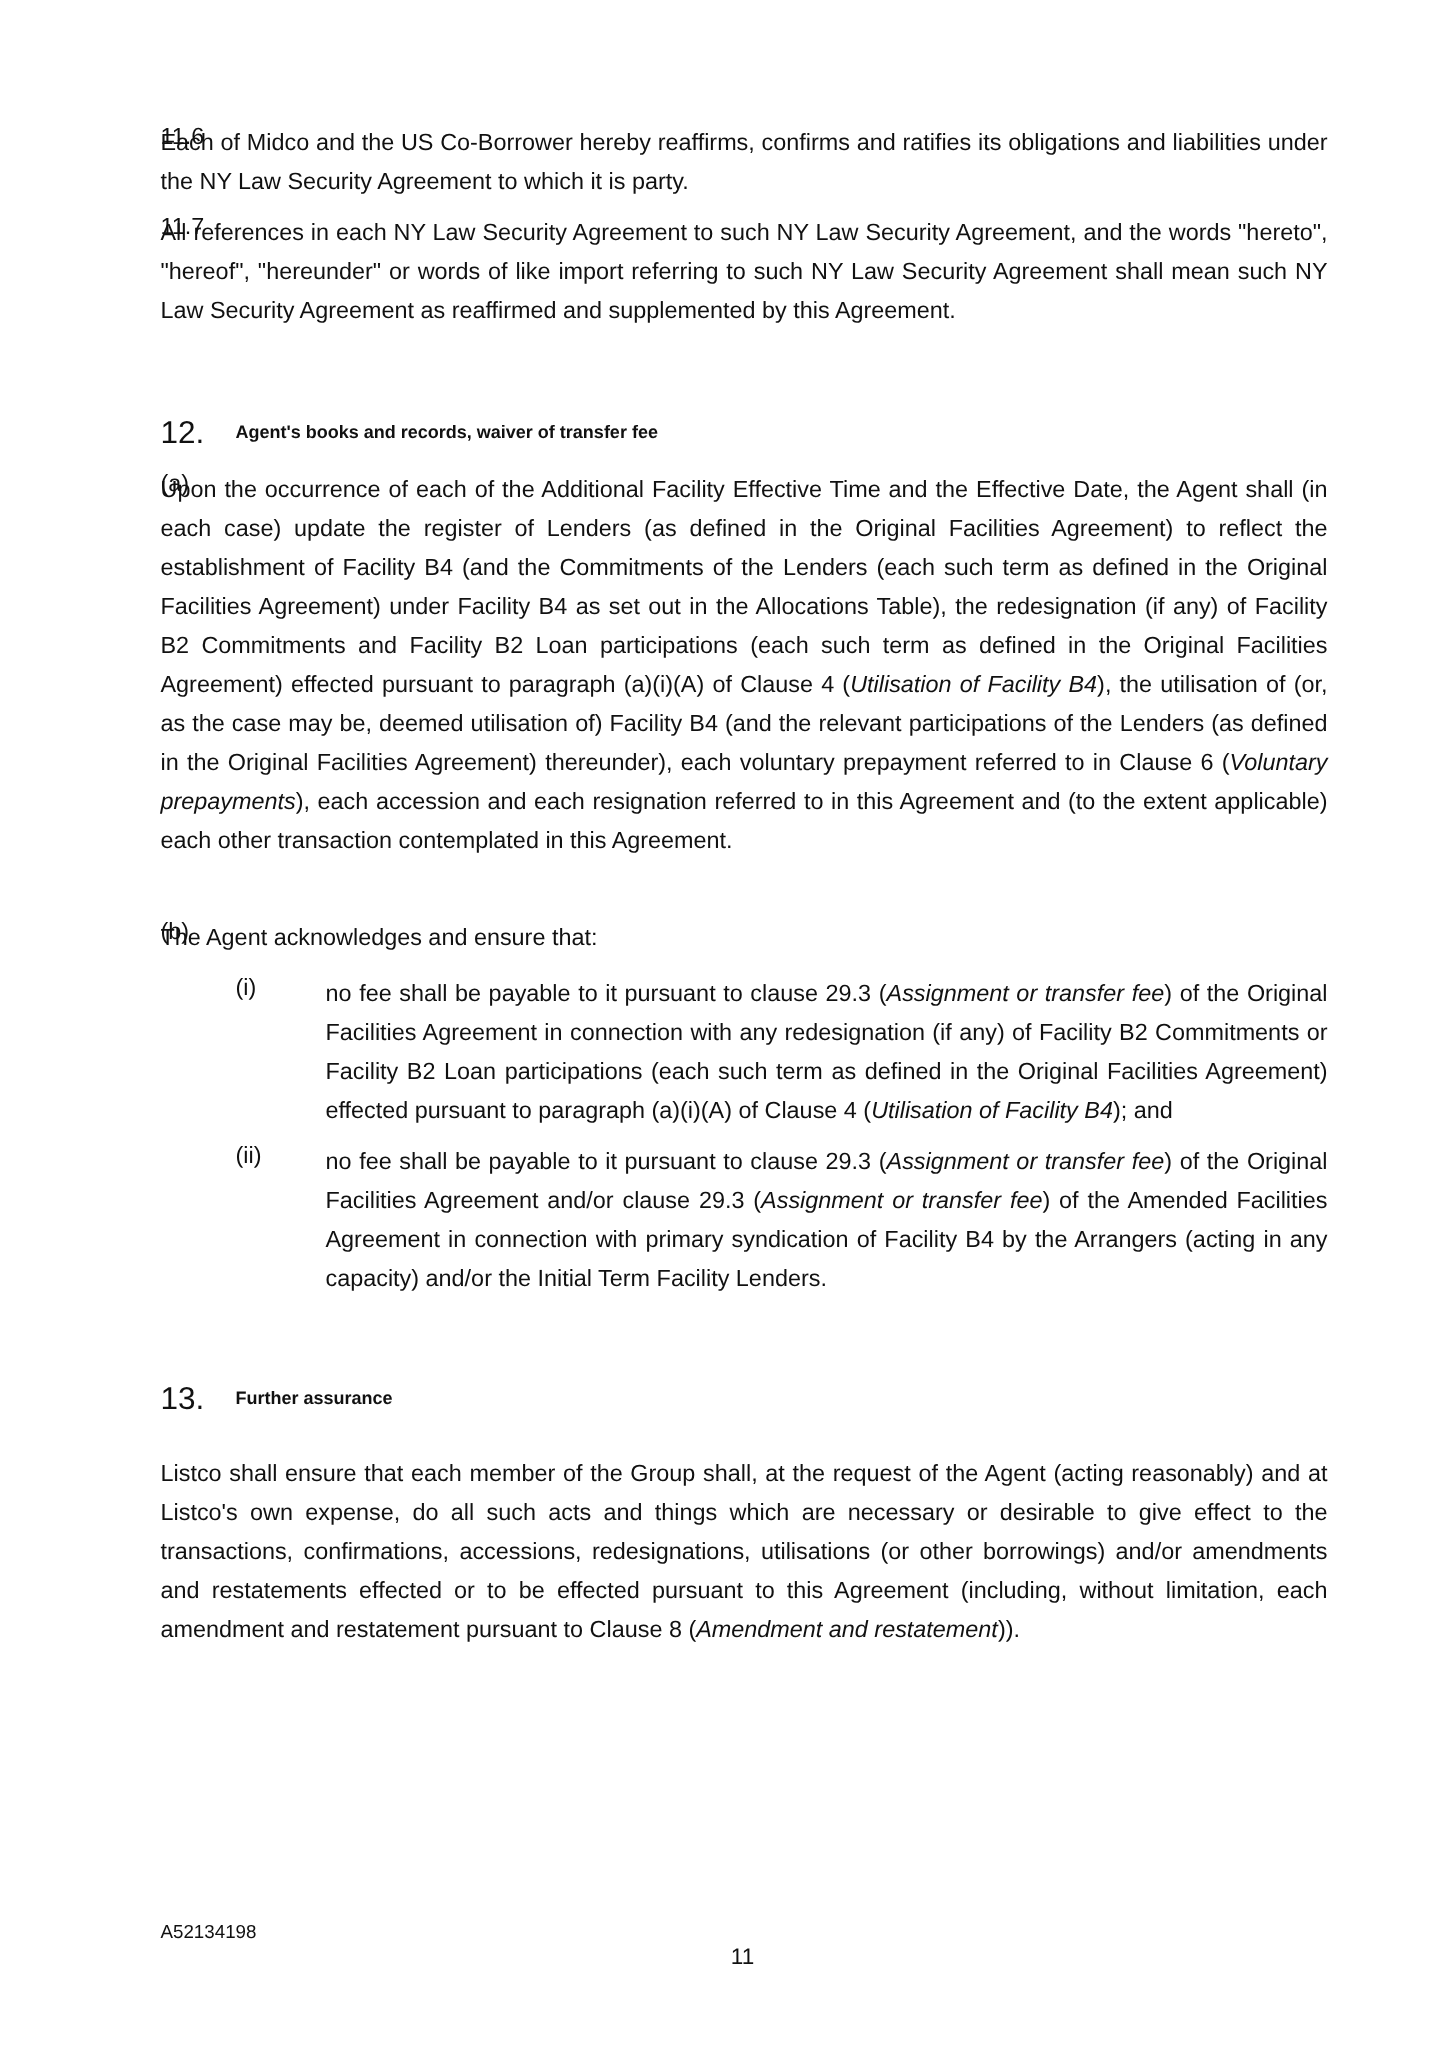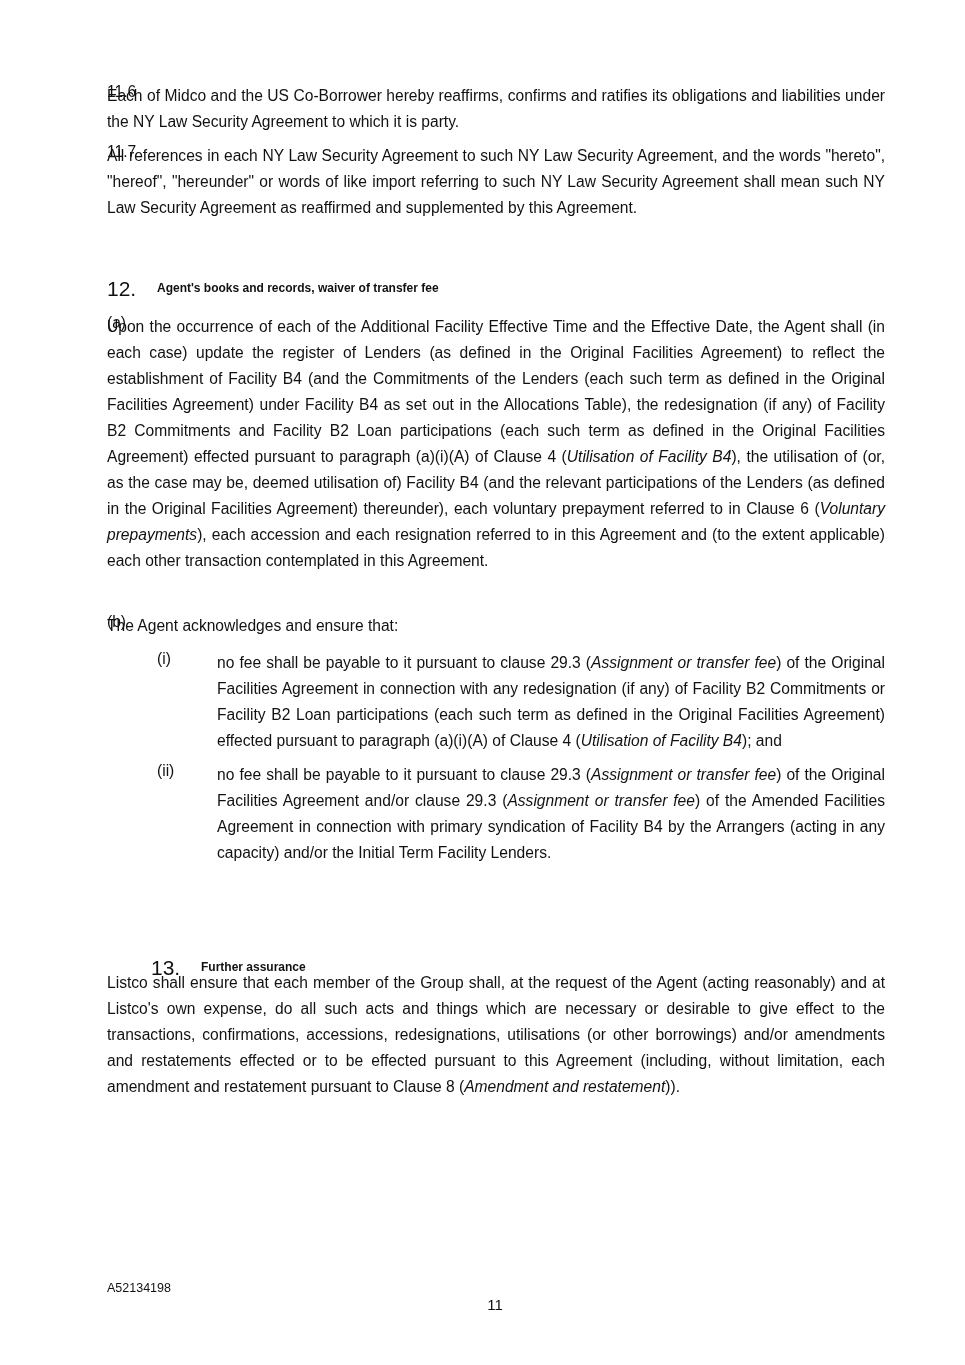--- a/index.html
+++ b/index.html
@@ -53,21 +53,21 @@
   <div class="row" style="top:650px;">
     <span class="sub-num">(i)</span>
     <div class="sub-body"><span>no fee shall be payable to it pursuant to clause 29.3 (</span><i>Assignment or transfer fee</i><span>) of the Original Facilities Agreement in connection with any redesignation (if any) of Facility B2 Commitments or Facility B2 Loan participations (each such term as defined in the Original Facilities Agreement) effected pursuant to paragraph (a)(i)(A) of Clause 4 (</span><i>Utilisation of Facility B4</i><span>); and</span></div>
   </div>
 
   <div class="row" style="top:762px;">
     <span class="sub-num">(ii)</span>
     <div class="sub-body"><span>no fee shall be payable to it pursuant to clause 29.3 (</span><i>Assignment or transfer fee</i><span>) of the Original Facilities Agreement and/or clause 29.3 (</span><i>Assignment or transfer fee</i><span>) of the Amended Facilities Agreement in connection with primary syndication of Facility B4 by the Arrangers (acting in any capacity) and/or the Initial Term Facility Lenders.</span></div>
   </div>
 
-  <div class="row" style="top:954px;margin-left:44px;">
+  <div class="row" style="top:919px;">
     <span class="heading-num">13.</span>
     <div class="heading">Further assurance</div>
   </div>
 
   <div class="row" style="top:970px;">
     <div class="body"><span>Listco shall ensure that each member of the Group shall, at the request of the Agent (acting reasonably) and at Listco's own expense, do all such acts and things which are necessary or desirable to give effect to the transactions, confirmations, accessions, redesignations, utilisations (or other borrowings) and/or amendments and restatements effected or to be effected pursuant to this Agreement (including, without limitation, each amendment and restatement pursuant to Clause 8 (</span><i>Amendment and restatement</i><span>)).</span></div>
   </div>
 
 
 

